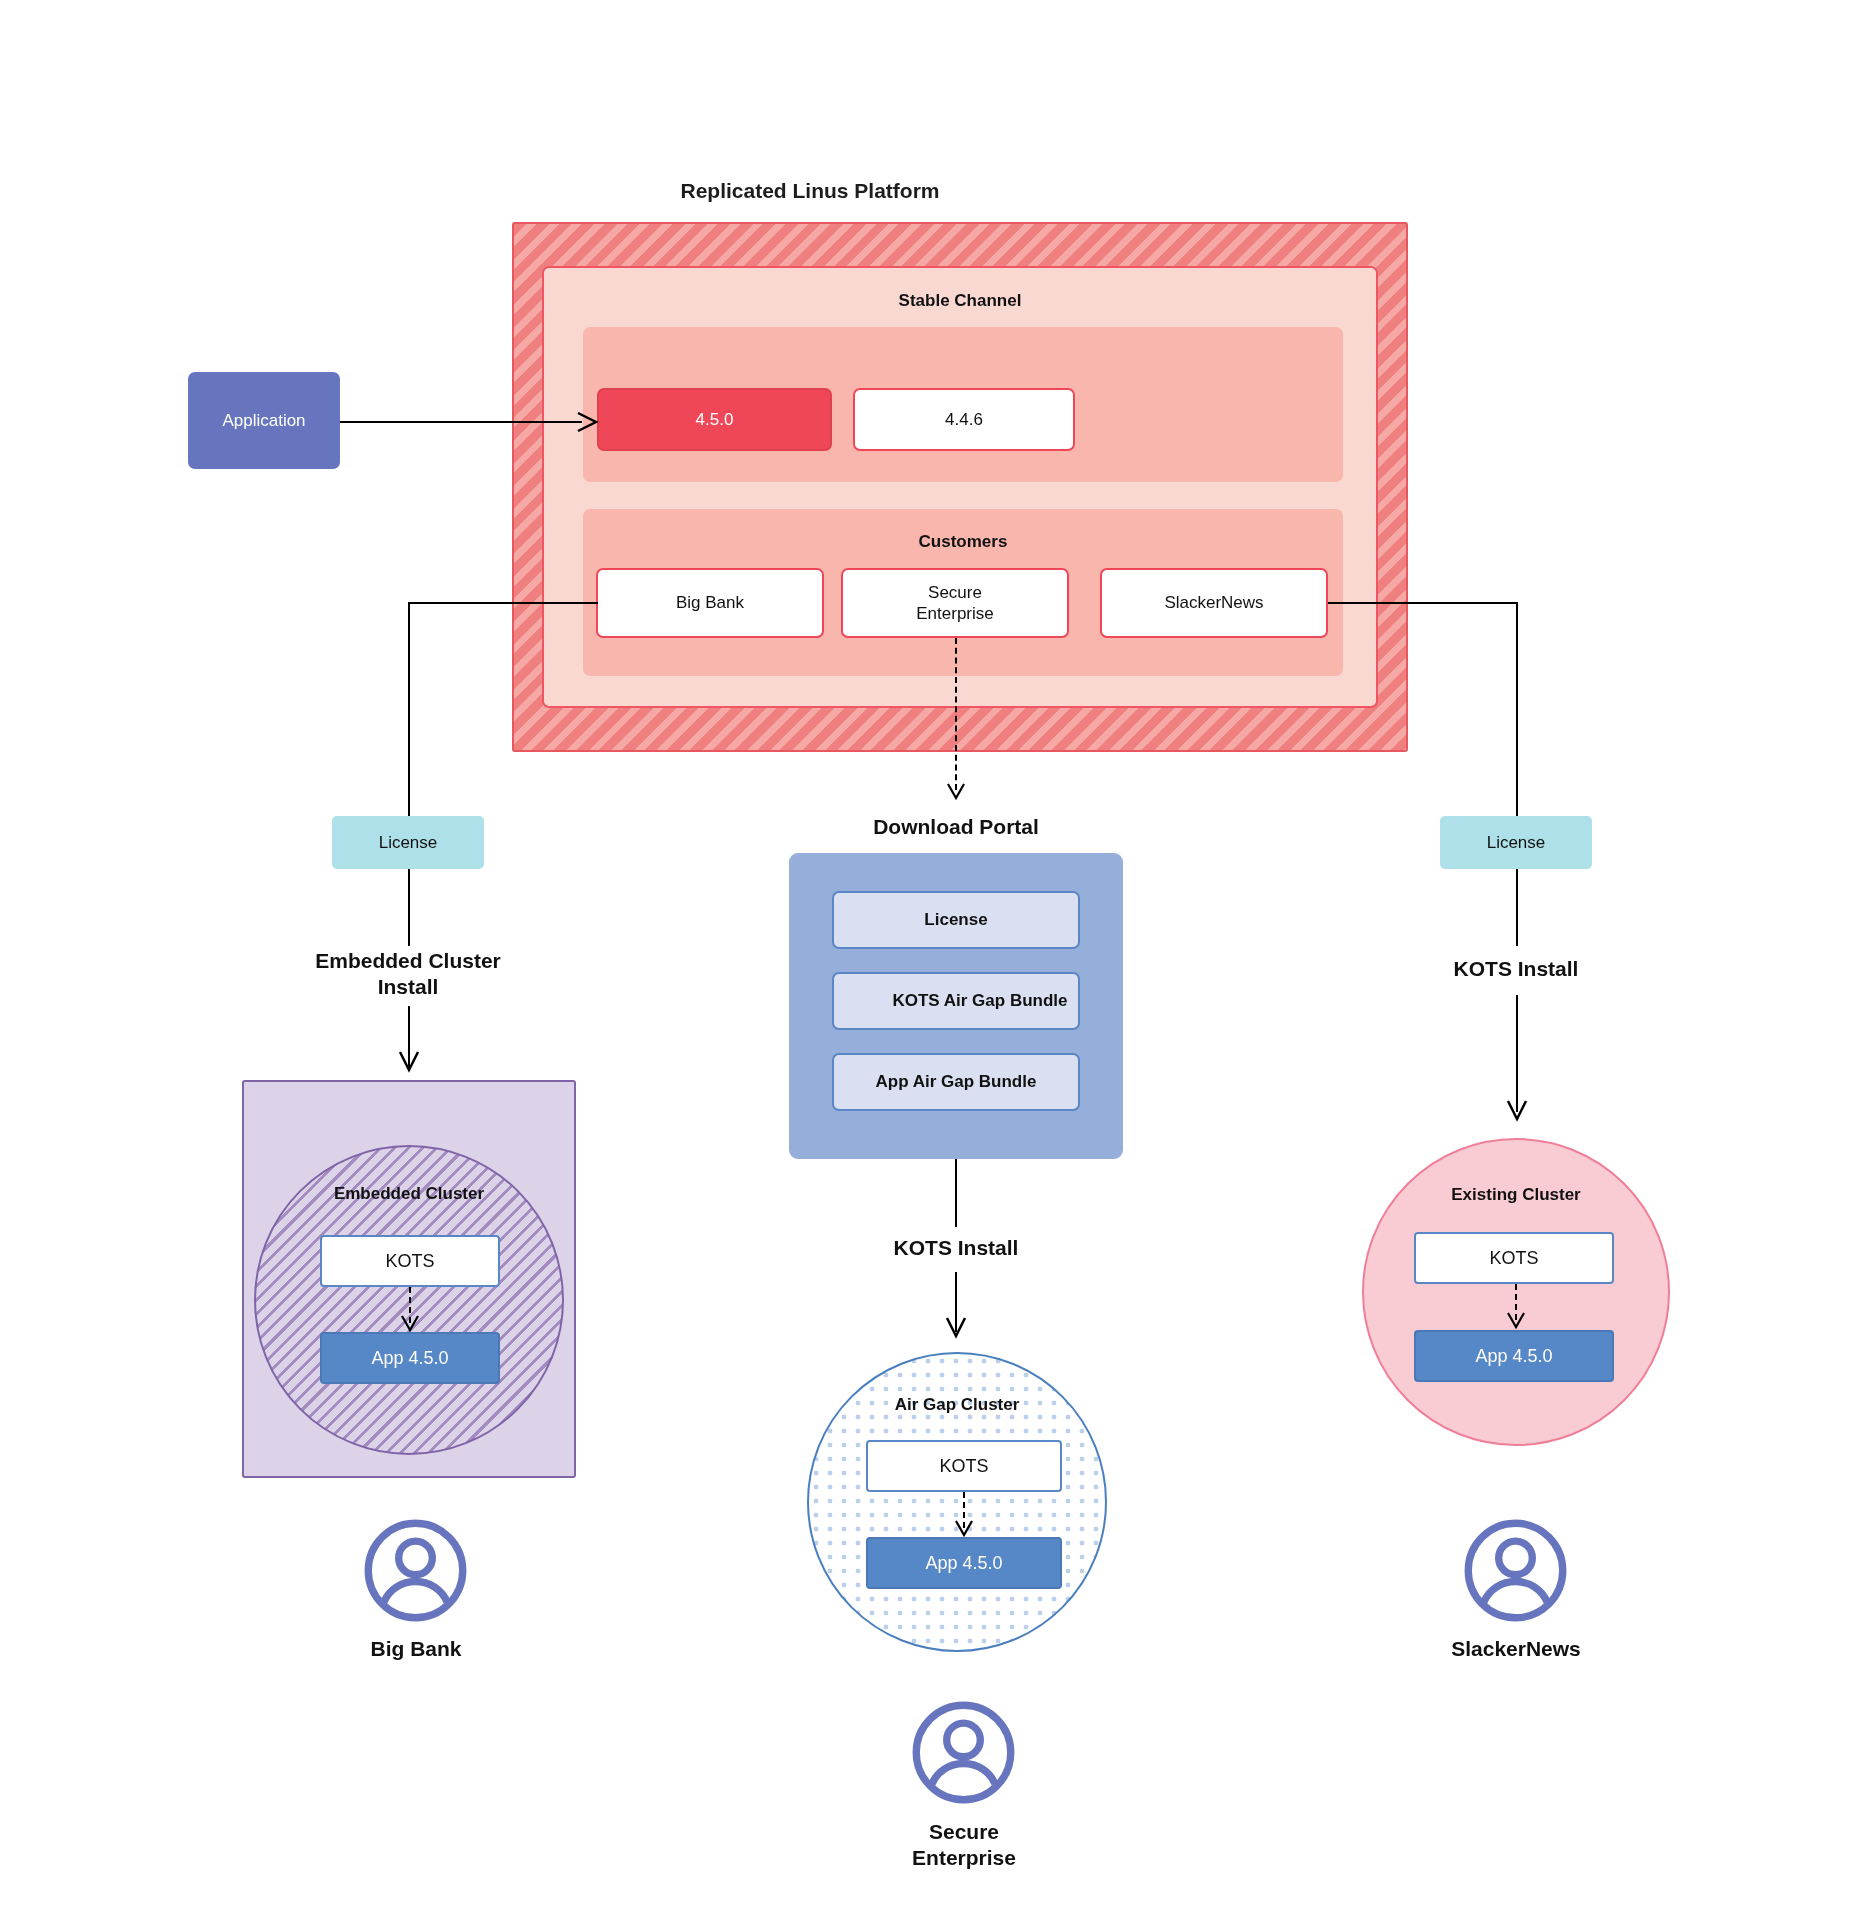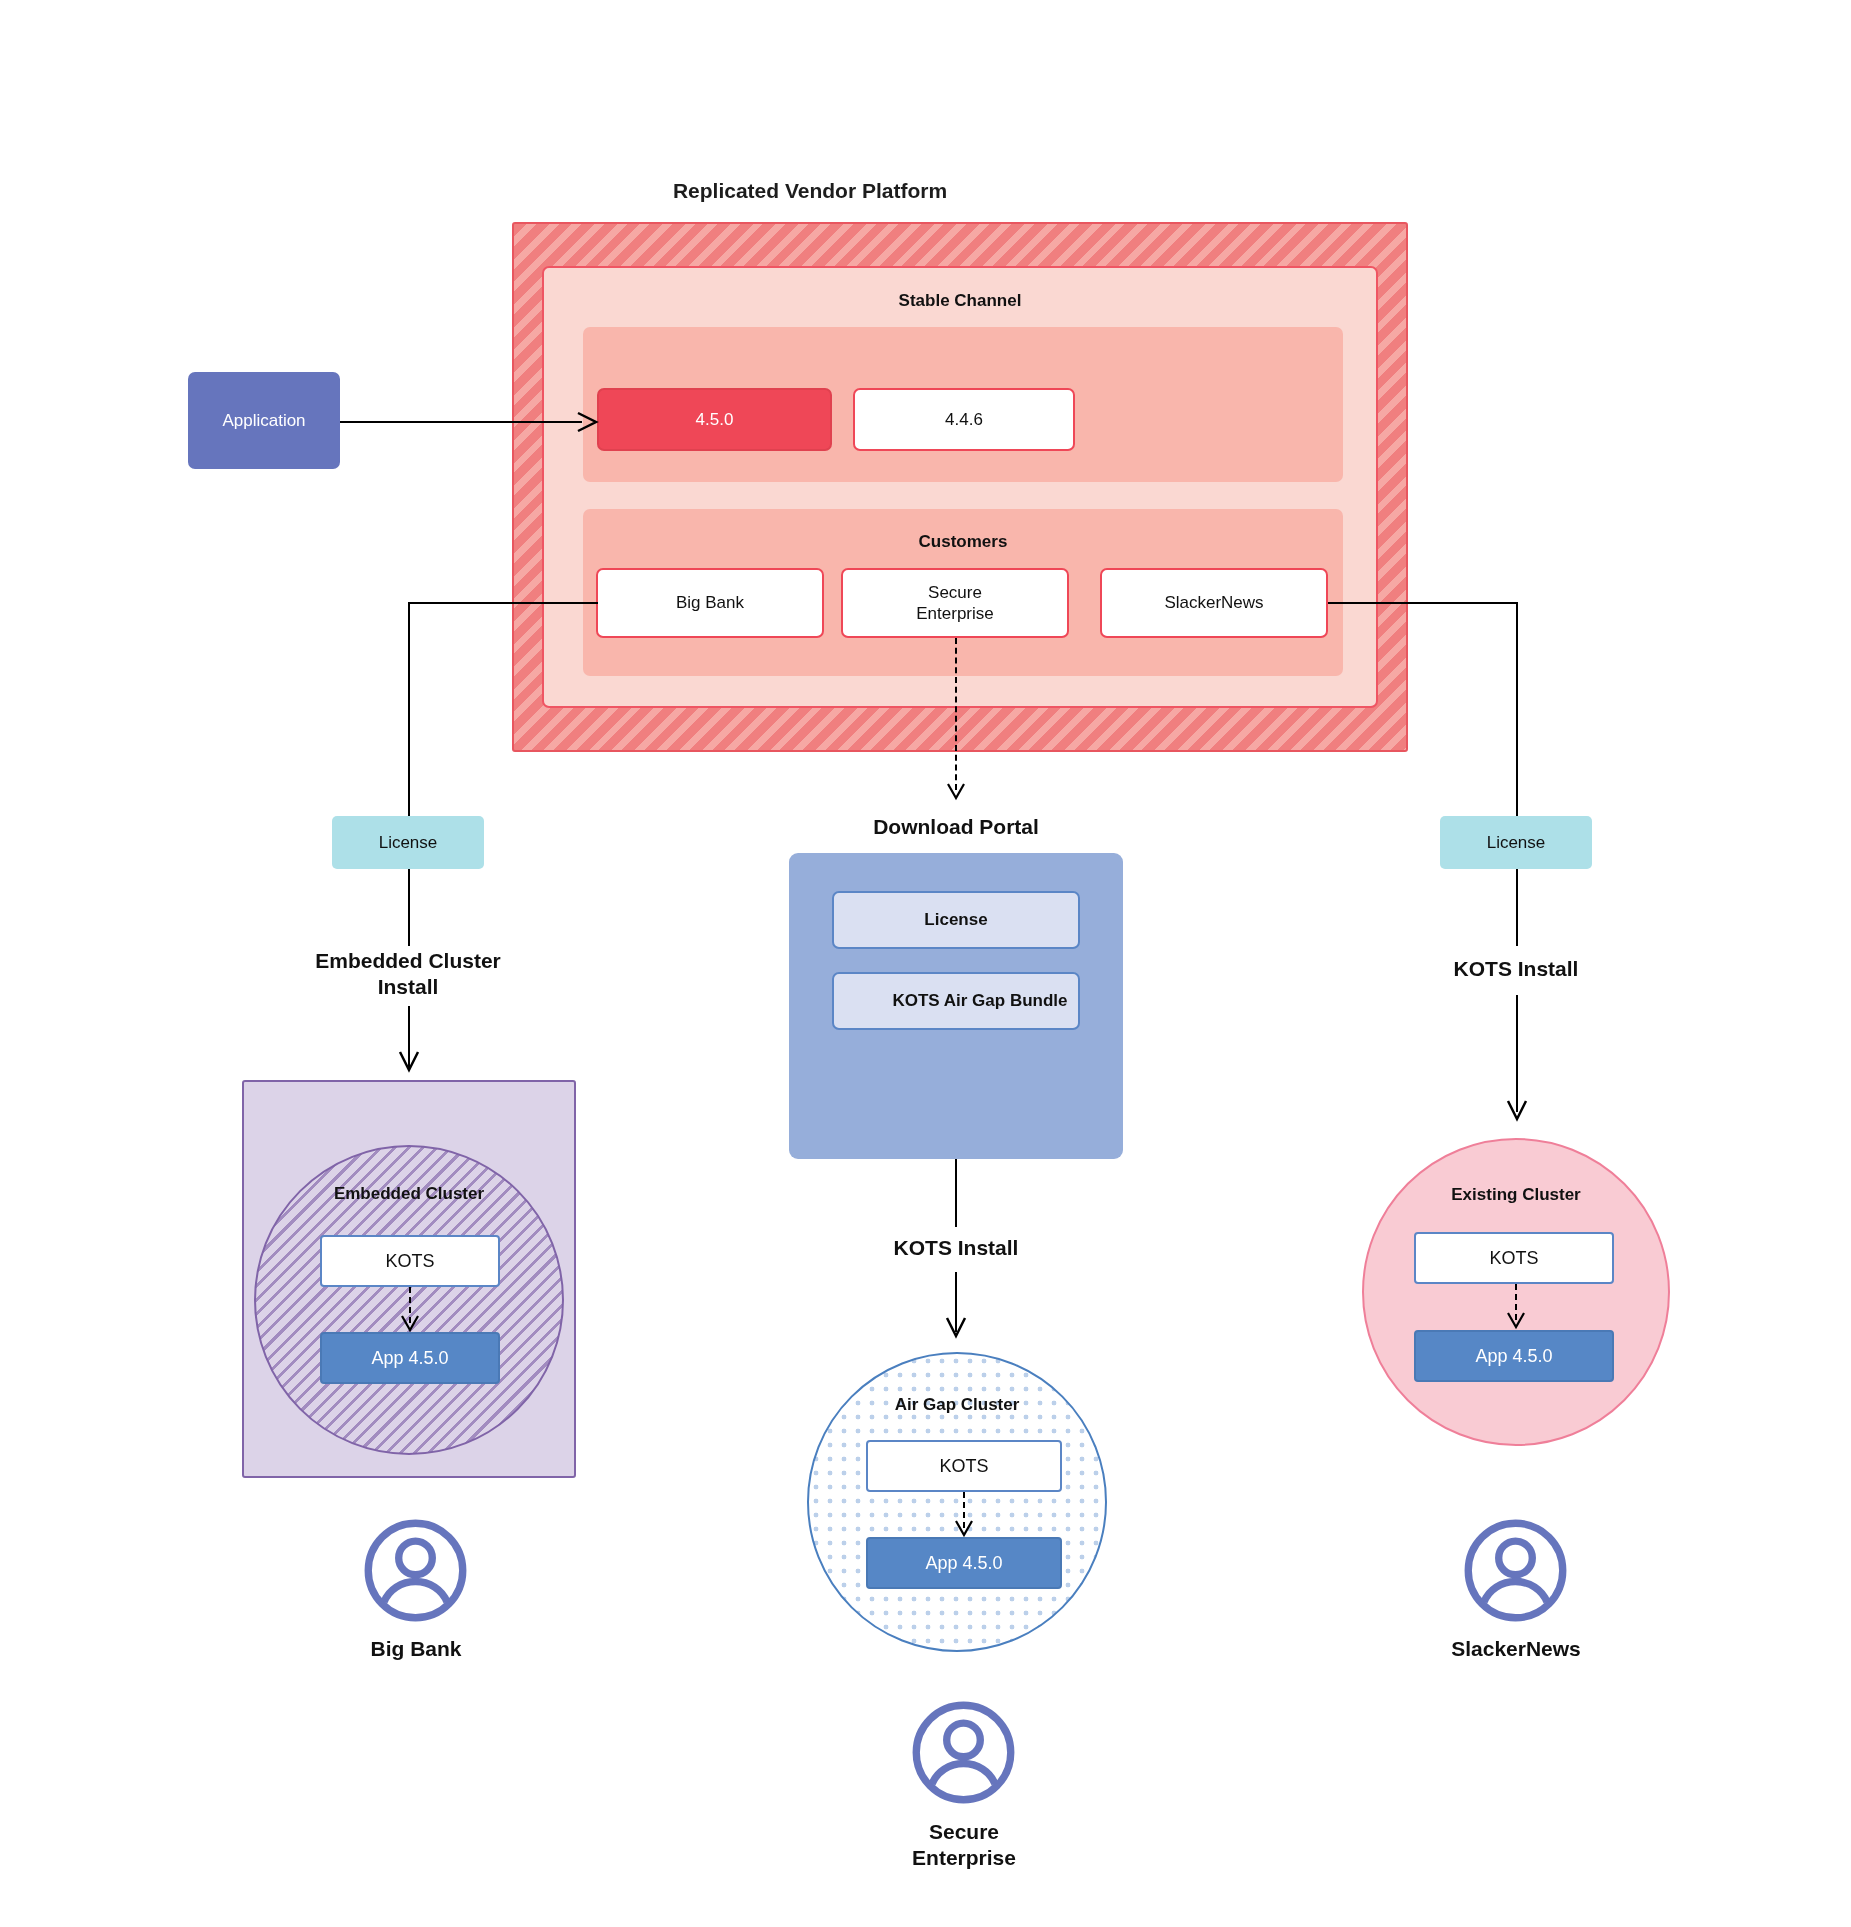--- a/index.html
+++ b/index.html
@@ -62,21 +62,21 @@
   .dln-v{position:absolute;width:0;border-left:2px dashed #000000;}
   svg.arrowhead{position:absolute;overflow:visible;}
 
   .avatar{position:absolute;}
 </style>
 </head>
 <body>
 
 <div id="stage">
 
-  <div class="abs ctr title-main" style="left:600px;top:176px;width:420px;height:30px;">Replicated Vendor Platform</div>
+  <div class="abs ctr title-main" style="left:600px;top:176px;width:420px;height:30px;">Replicated Linus Platform</div>
 
   <div class="abs vendor-outer" style="left:512px;top:222px;width:896px;height:530px;"></div>
 
   <div class="abs channel-box" style="left:542px;top:266px;width:836px;height:442px;"></div>
   <div class="abs ctr lbl-sub" style="left:542px;top:289px;width:836px;height:24px;">Stable Channel</div>
 
   <div class="abs release-box" style="left:583px;top:327px;width:760px;height:155px;"></div>
 
   <div class="abs ctr rel-current" style="left:597px;top:388px;width:235px;height:63px;">4.5.0</div>
   <div class="abs ctr rel-old" style="left:853px;top:388px;width:222px;height:63px;">4.4.6</div>
@@ -134,20 +134,21 @@
   <div class="dln-v" style="left:955px;top:638px;height:152px;"></div>
   <svg class="arrowhead" style="left:947px;top:784px;" width="18" height="18" viewBox="0 0 18 18">
     <path d="M1 0 L9 14 L17 0" fill="none" stroke="#000" stroke-width="2.2"></path>
   </svg>
 
   <div class="abs ctr lbl-bold" style="left:826px;top:812px;width:260px;height:30px;">Download  Portal</div>
 
   <div class="abs portal-box" style="left:789px;top:853px;width:334px;height:306px;"></div>
   <div class="abs ctr portal-item" style="left:832px;top:891px;width:248px;height:58px;">License</div>
   <div class="abs ctr portal-item" style="left:832px;top:972px;width:248px;height:58px;padding-left:48px;">KOTS Air Gap Bundle</div>
+  <div class="abs ctr portal-item" style="left:832px;top:1053px;width:248px;height:58px;">App Air Gap Bundle</div>
 
   <div class="ln vln" style="left:955px;top:1159px;height:68px;"></div>
   <div class="abs ctr lbl-bold" style="left:830px;top:1233px;width:252px;height:30px;">KOTS Install</div>
   <div class="ln vln" style="left:955px;top:1272px;height:60px;"></div>
   <svg class="arrowhead" style="left:946px;top:1318px;" width="20" height="22" viewBox="0 0 20 22">
     <path d="M1 0 L10 18 L19 0" fill="none" stroke="#000" stroke-width="2.5"></path>
   </svg>
 
   <div class="abs airgap-circle" style="left:807px;top:1352px;width:300px;height:300px;"></div>
   <div class="abs ctr lbl-sub" style="left:807px;top:1393px;width:300px;height:24px;">Air Gap Cluster</div>

